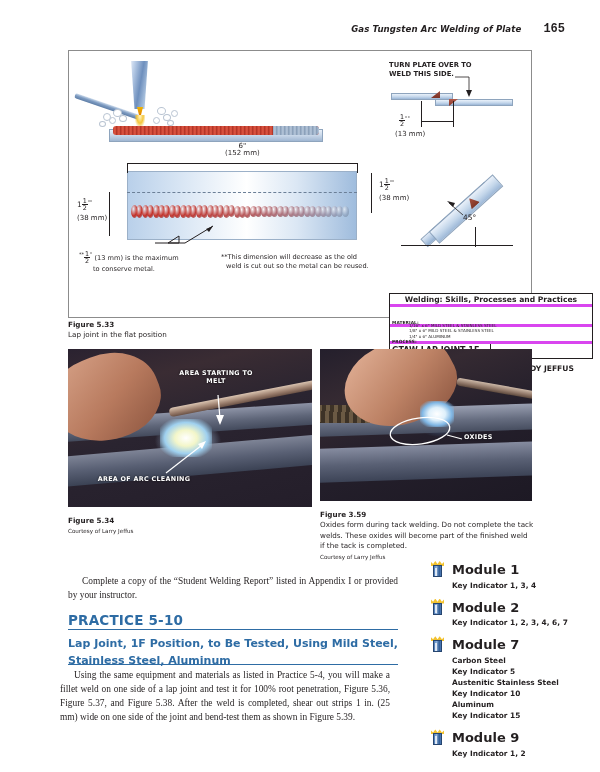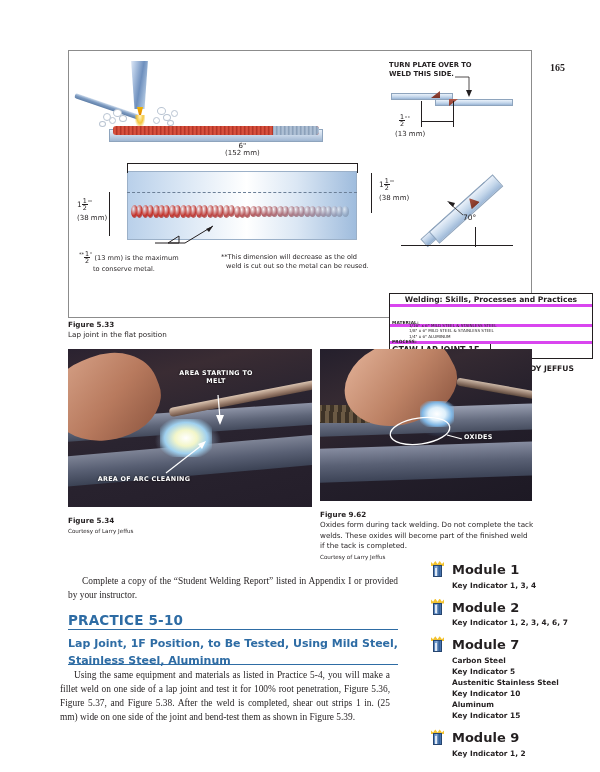--- a/index.html
+++ b/index.html
@@ -31,25 +31,24 @@
   }
   .runhead-title {
     font-family: "DejaVu Sans", sans-serif;
     font-style: italic;
     font-size: 8.6px;
     font-weight: 600;
     color: #231f20;
     letter-spacing: .1px;
   }
   .runhead-page {
-    font-family: Liberation Serif, serif;
-    font-size: 10px;
+    font-family: Liberation Mono, monospace;
+    font-size: 12px;
     font-weight: bold;
     color: #231f20;
-    margin-top: 40px;
   }
 
   
   .drawbox {
     position: absolute;
     left: 68px;
     top: 50px;
     width: 464px;
     height: 268px;
     border: 1.5px solid #8c8c8c;
@@ -438,21 +437,21 @@
       <div class="dimtxt" style="left:16px; top:63px;">
         <span class="frac"><span class="n">1</span><span class="d">2</span></span><span style="font-size:5px;vertical-align:4px;">""</span>
       </div>
       <div class="dimtxt" style="left:12px; top:80px;">(13 mm)</div>
 
       <div class="aplate2"></div>
       <div class="aplate"></div>
       <div class="aweld"></div>
       <div class="abase"></div>
       <div class="vline" style="left:92px; top:176px; height:20px;"></div>
-      <div class="dimtxt" style="left:80px; top:163px; font-size:7.4px;">70°</div>
+      <div class="dimtxt" style="left:80px; top:163px; font-size:7.4px;">45°</div>
       <svg style="position:absolute;left:0;top:0;" width="150" height="220">
         <line x1="80" y1="164" x2="66" y2="152" stroke="#231f20" stroke-width=".8"></line>
         <polygon points="64,150 72,152 70,156" fill="#231f20"></polygon>
       </svg>
     </div>
 
     <div class="titleblock">
       <div class="tb-row tb-title">Welding: Skills, Processes and Practices</div>
       <div class="tb-row tb-mat">
         <span class="tb-lbl">MATERIAL:</span>
@@ -547,21 +546,21 @@
     <div style="position:absolute;left:100px;top:52px;width:34px;height:26px;
          background:radial-gradient(ellipse at 50% 50%, #ffffff 0%, #dff0fb 35%, #7fb6e4 62%, rgba(90,150,210,0) 84%);"></div>
     <svg style="position:absolute;left:0;top:0;" width="212" height="152">
       <ellipse cx="100" cy="82" rx="30" ry="13" fill="none" stroke="#ffffff" stroke-width="1.3" transform="rotate(-8 100 82)"></ellipse>
       <line x1="127" y1="86" x2="142" y2="90" stroke="#ffffff" stroke-width="1.2"></line>
     </svg>
     <div class="lbl" style="left:144px;top:84px;width:50px;text-align:left;">OXIDES</div>
   </div>
 
   <div class="cap" style="left:320px; top:510px; width:214px;">
-    <div class="cap-num">Figure 9.62</div>
+    <div class="cap-num">Figure 3.59</div>
     <div class="cap-txt">Oxides form during tack welding. Do not complete the tack welds. These oxides will become part of the finished weld if the tack is completed.</div>
     <div class="cap-credit">Courtesy of Larry Jeffus</div>
   </div>
 
   <div class="bodytext" style="left:68px; top:574px; width:330px;">
     <span class="ind">Complete a copy of the “Student Welding Report” listed in Appendix I or provided by your instructor.</span>
   </div>
 
   <div class="practice-head" style="left:68px; top:612px;">PRACTICE 5-10</div>
   <div class="practice-rule" style="left:68px; top:629px; width:330px;"></div>

